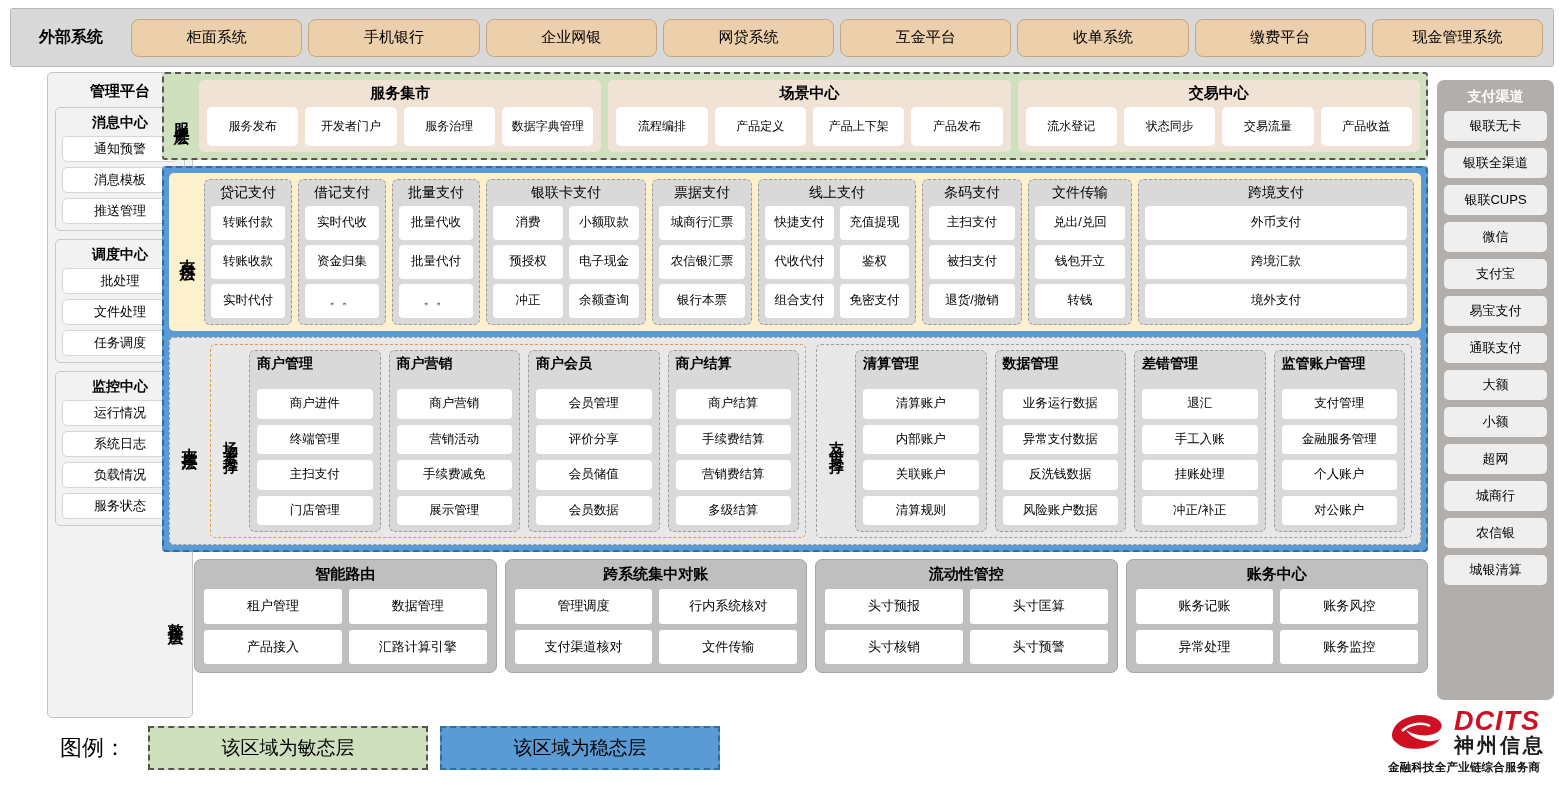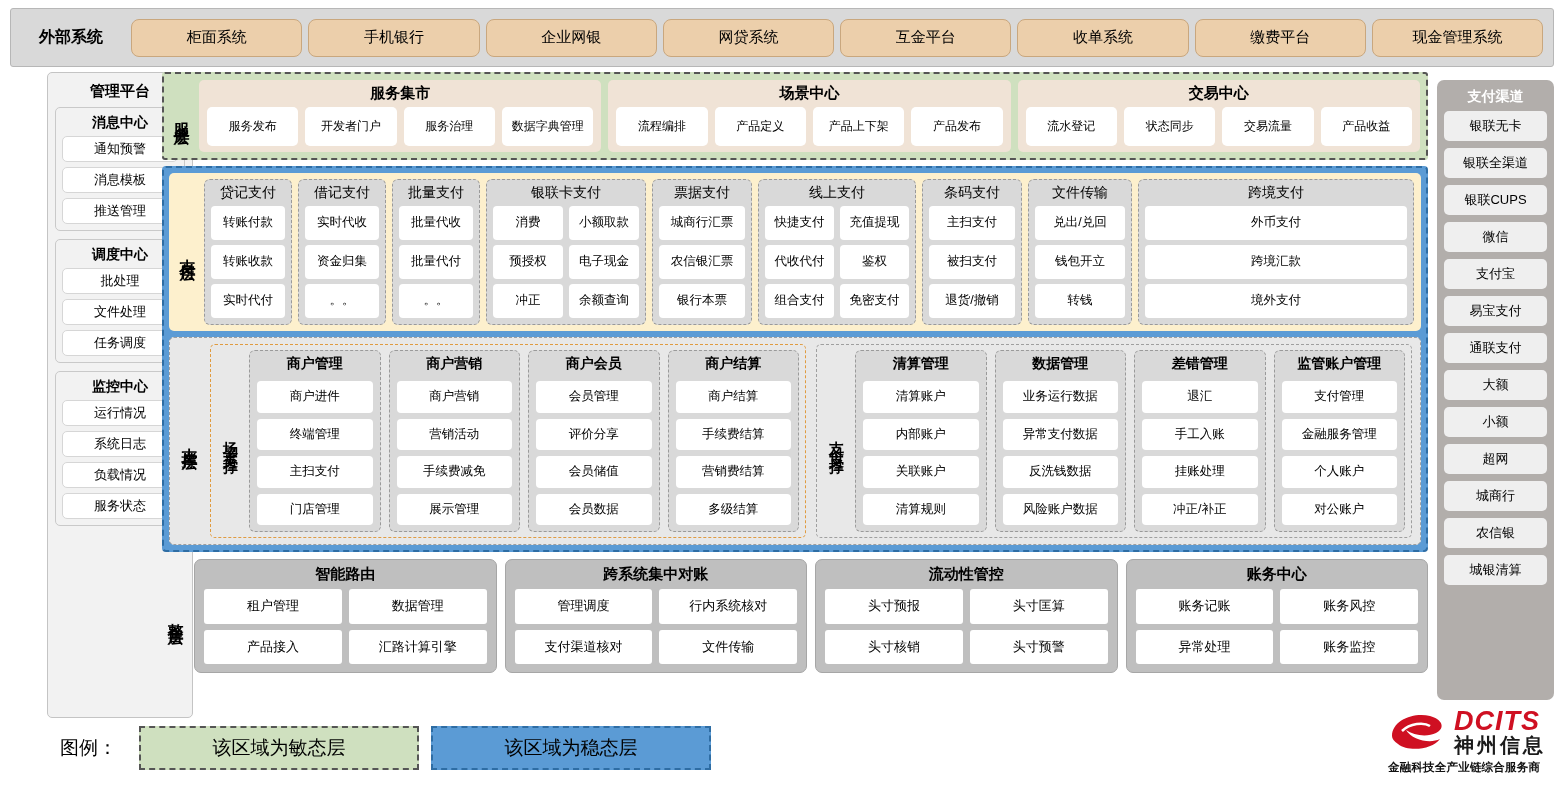--- a/index.html
+++ b/index.html
@@ -177,21 +177,21 @@
   }
   .sup-cols { flex: 1; display: flex; gap: 8px; }
   .sup-group {
     flex: 1 1 0;
     background: #d9d9d9;
     border: 1px dashed #9a9a9a;
     border-radius: 6px;
     padding: 2px 7px 6px;
     display: flex; flex-direction: column;
   }
-  .sup-title { text-align: center; font-size: 14px; font-weight: bold; padding: 2px 0 8px; }
+  .sup-title { text-align: left; font-size: 14px; font-weight: bold; padding: 2px 0 16px; }
   .sup-items { display: flex; flex-direction: column; gap: 6px; flex: 1; }
   .sup-items .chip { flex: 1 1 0; border: none; font-size: 12.5px; border-radius: 4px; }
 
   
   .int-layer {
     margin-top: 7px;
     display: flex; align-items: stretch; gap: 6px;
     height: 114px;
   }
   .int-box {
@@ -205,21 +205,21 @@
   .int-title { text-align: center; font-size: 15px; font-weight: bold; padding: 2px 0 5px; }
   .int-rows { display: flex; flex-direction: column; gap: 6px; flex: 1; }
   .int-row { display: flex; gap: 7px; flex: 1; }
   .int-row .chip { flex: 1 1 0; border: none; font-size: 13px; border-radius: 3px; }
 
   
   .legend {
     position: absolute; left: 60px; top: 726px;
     display: flex; align-items: center; gap: 12px;
   }
-  .legend-label { font-size: 19px; color: #000; margin-right: 10px; }
+  .legend-label { font-size: 22px; color: #000; margin-right: 10px; }
   .legend-chip {
     width: 280px; height: 44px;
     display: flex; align-items: center; justify-content: center;
     font-size: 19px; color: #000;
   }
   .legend-agile { background: #cfe0bf; border: 2px dashed #555; }
   .legend-stable { background: #5b9bd5; border: 2px dashed #2e6da4; }
 
   
   .logo { position: absolute; left: 1388px; top: 708px; width: 176px; height: 86px; }

